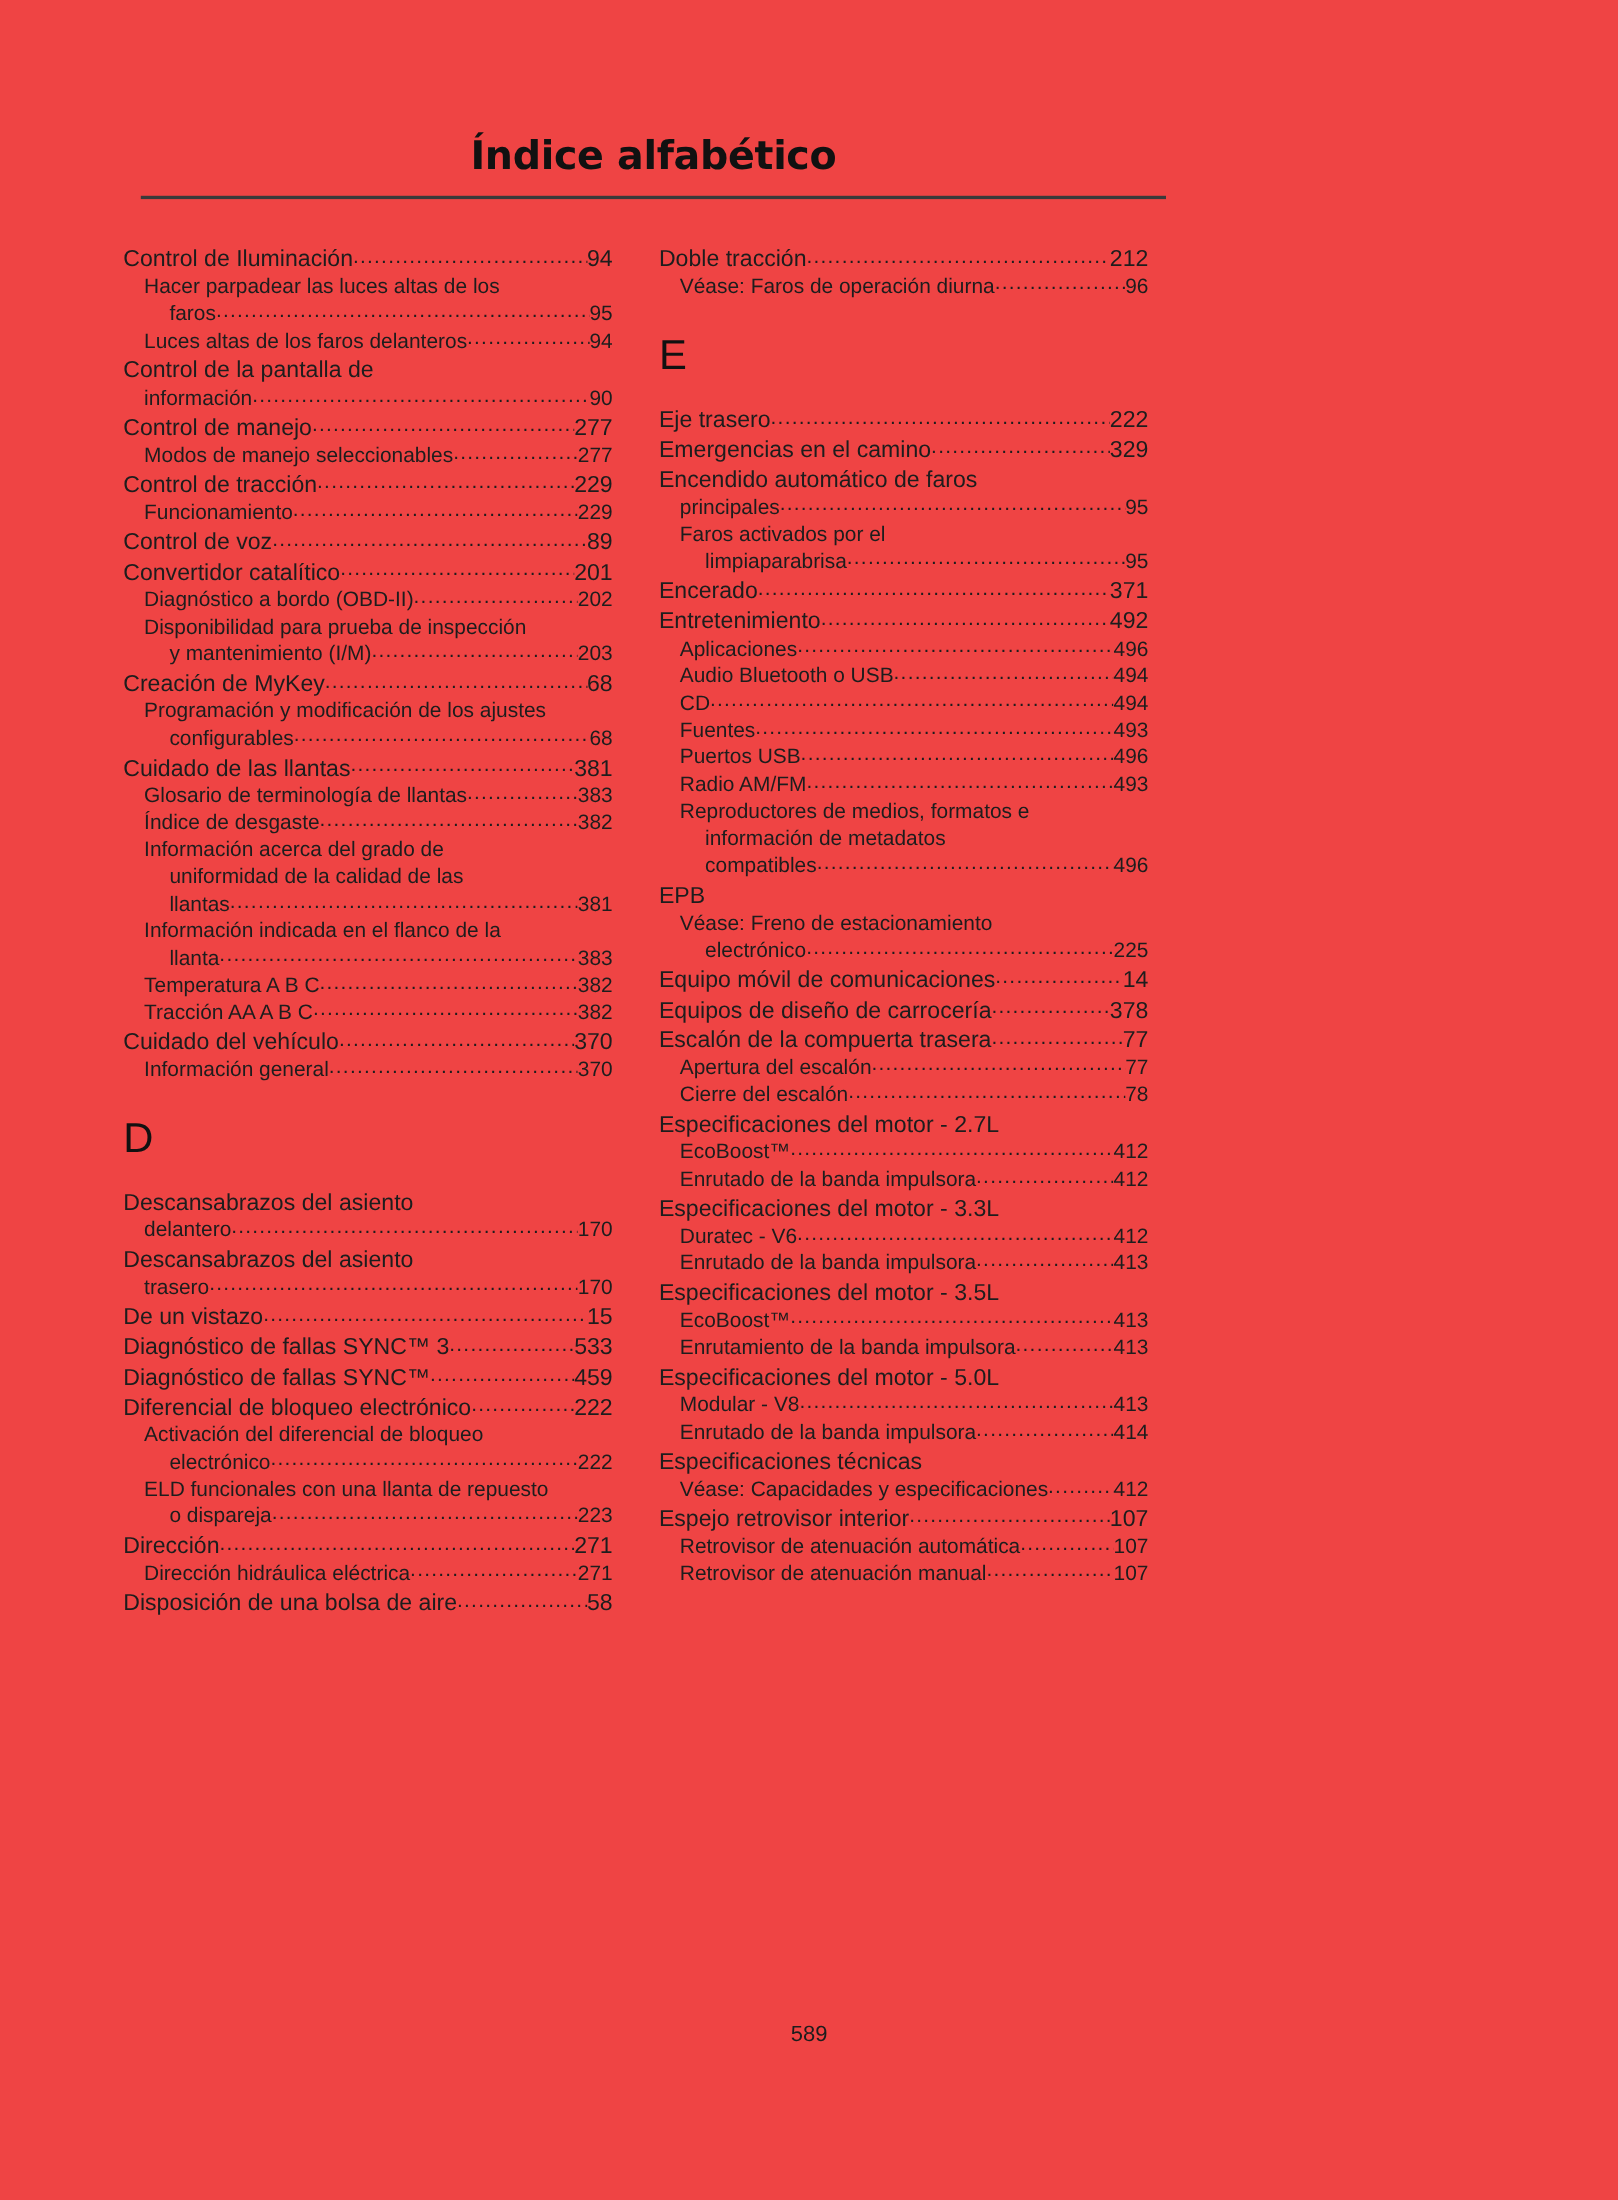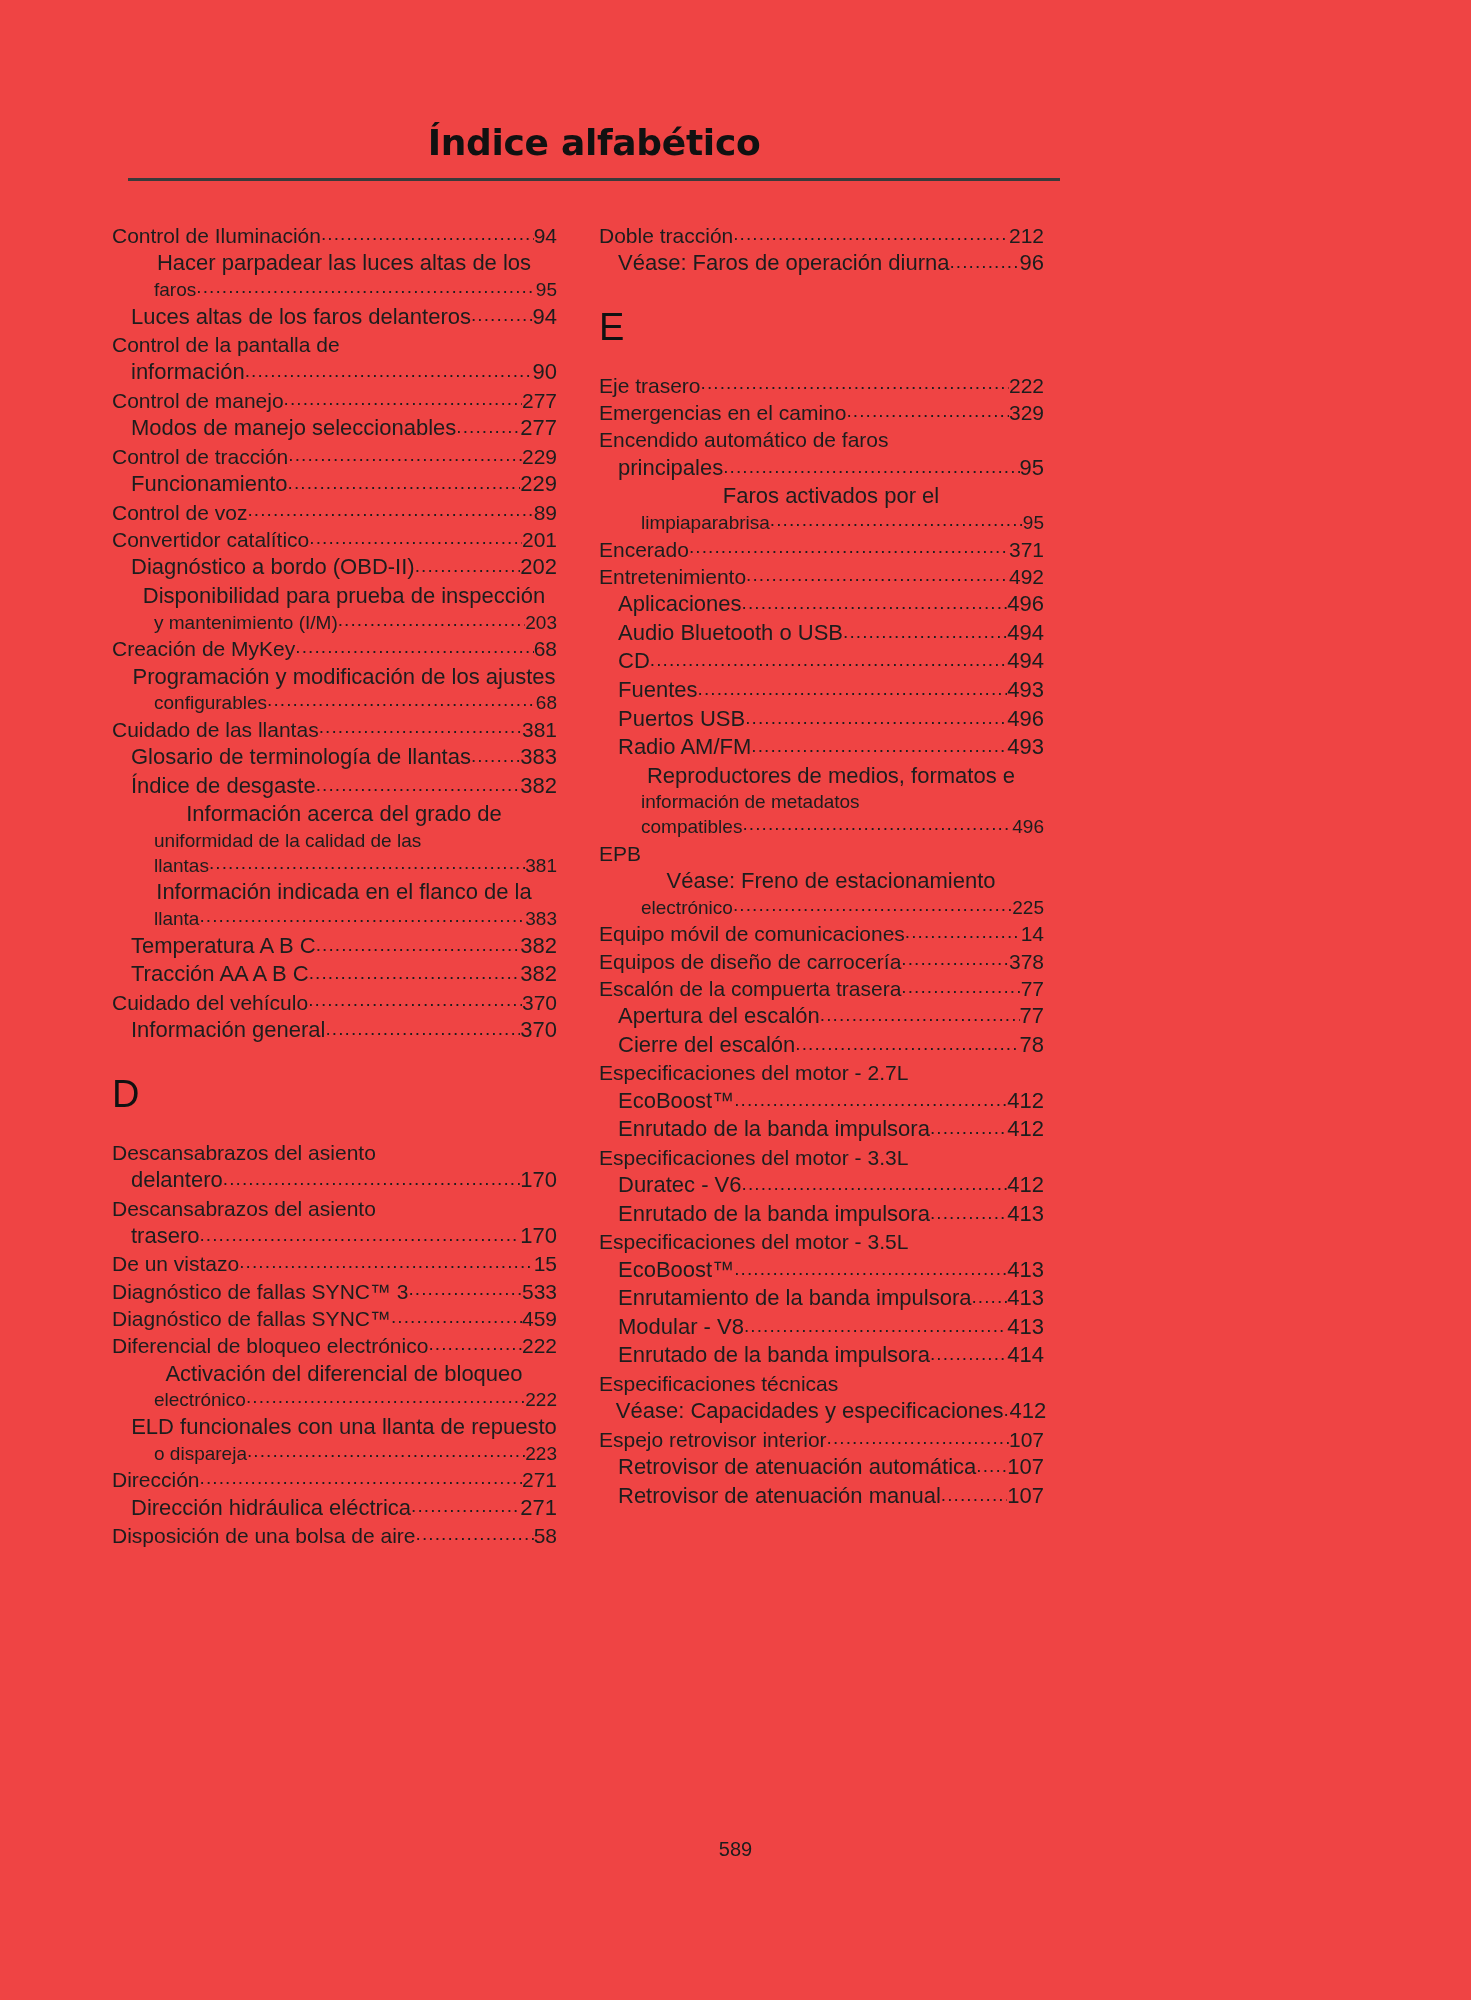--- a/index.html
+++ b/index.html
@@ -58,21 +58,21 @@
   
   .entry {
     display: flex;
     align-items: flex-end;
     line-height: 1.30;
     font-size: 20.5px;
     color: #1d1d1d;
     margin: 0;
   }
   .entry.lvl0 { padding-left: 0; font-size: 21px; }
-  .entry.lvl1 { padding-left: 19px; font-size: 22px; justify-content: center; }
+  .entry.lvl1 { padding-left: 19px; font-size: 19px; }
   .entry.lvl2 { padding-left: 42px; font-size: 19px; }
   .entry .txt {
     white-space: pre;
     flex: 0 1 auto;
   }
   .entry .dots {
     flex: 1 1 auto;
     min-width: 6px;
     overflow: hidden;
     white-space: nowrap;
@@ -489,20 +489,23 @@
         <div class="entry lvl1">
           <span class="txt">EcoBoost™</span>
           <span class="dots"></span>
           <span class="pg">413</span>
         </div>
         <div class="entry lvl1">
           <span class="txt">Enrutamiento de la banda impulsora</span>
           <span class="dots"></span>
           <span class="pg">413</span>
         </div>
+        <div class="entry lvl0 nodots">
+          <span class="txt">Especificaciones del motor - 5.0L</span>
+        </div>
         <div class="entry lvl1">
           <span class="txt">Modular - V8</span>
           <span class="dots"></span>
           <span class="pg">413</span>
         </div>
         <div class="entry lvl1">
           <span class="txt">Enrutado de la banda impulsora</span>
           <span class="dots"></span>
           <span class="pg">414</span>
         </div>

